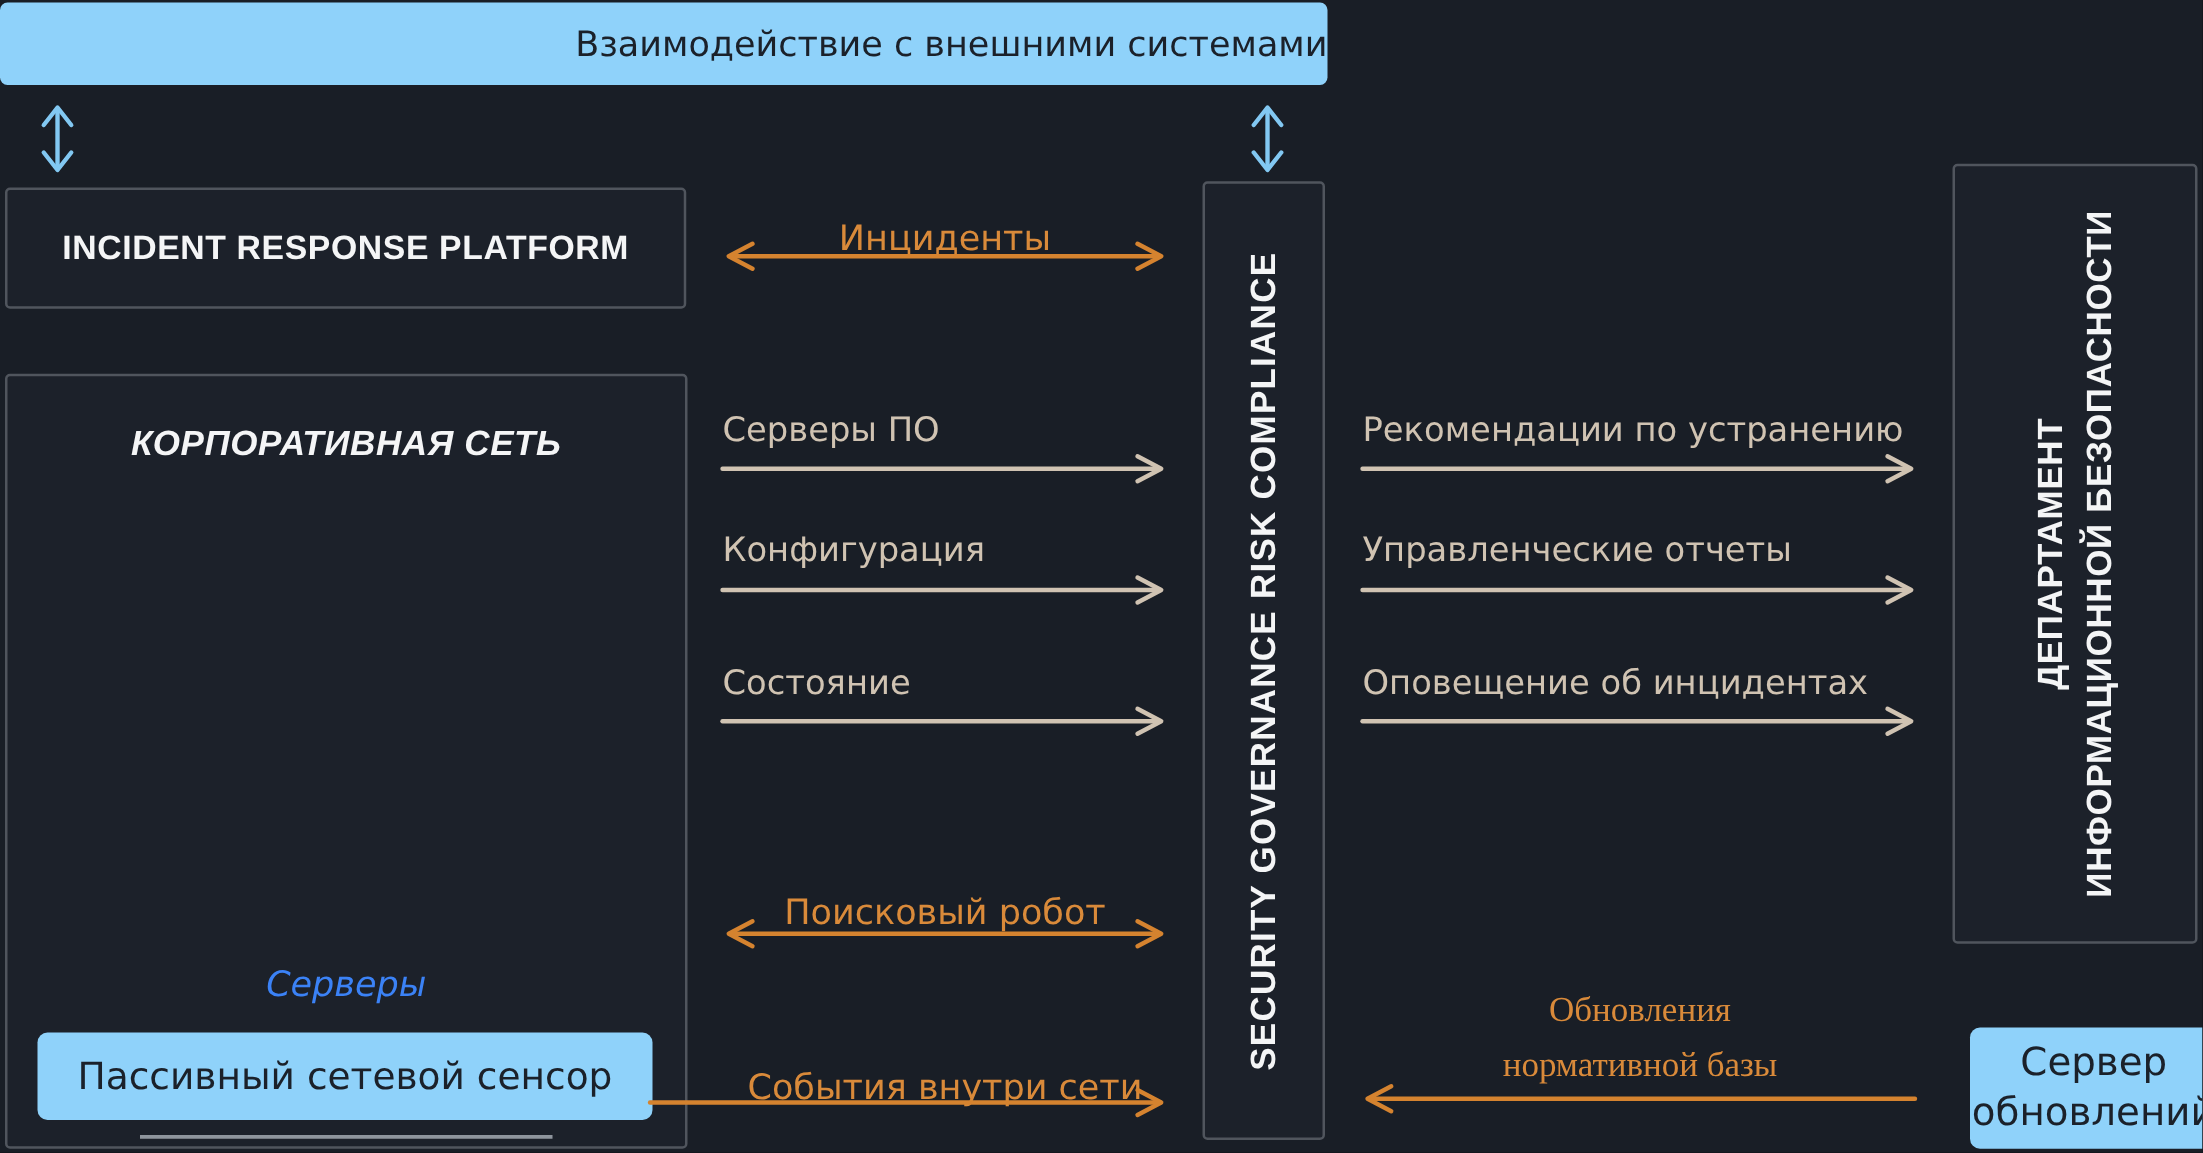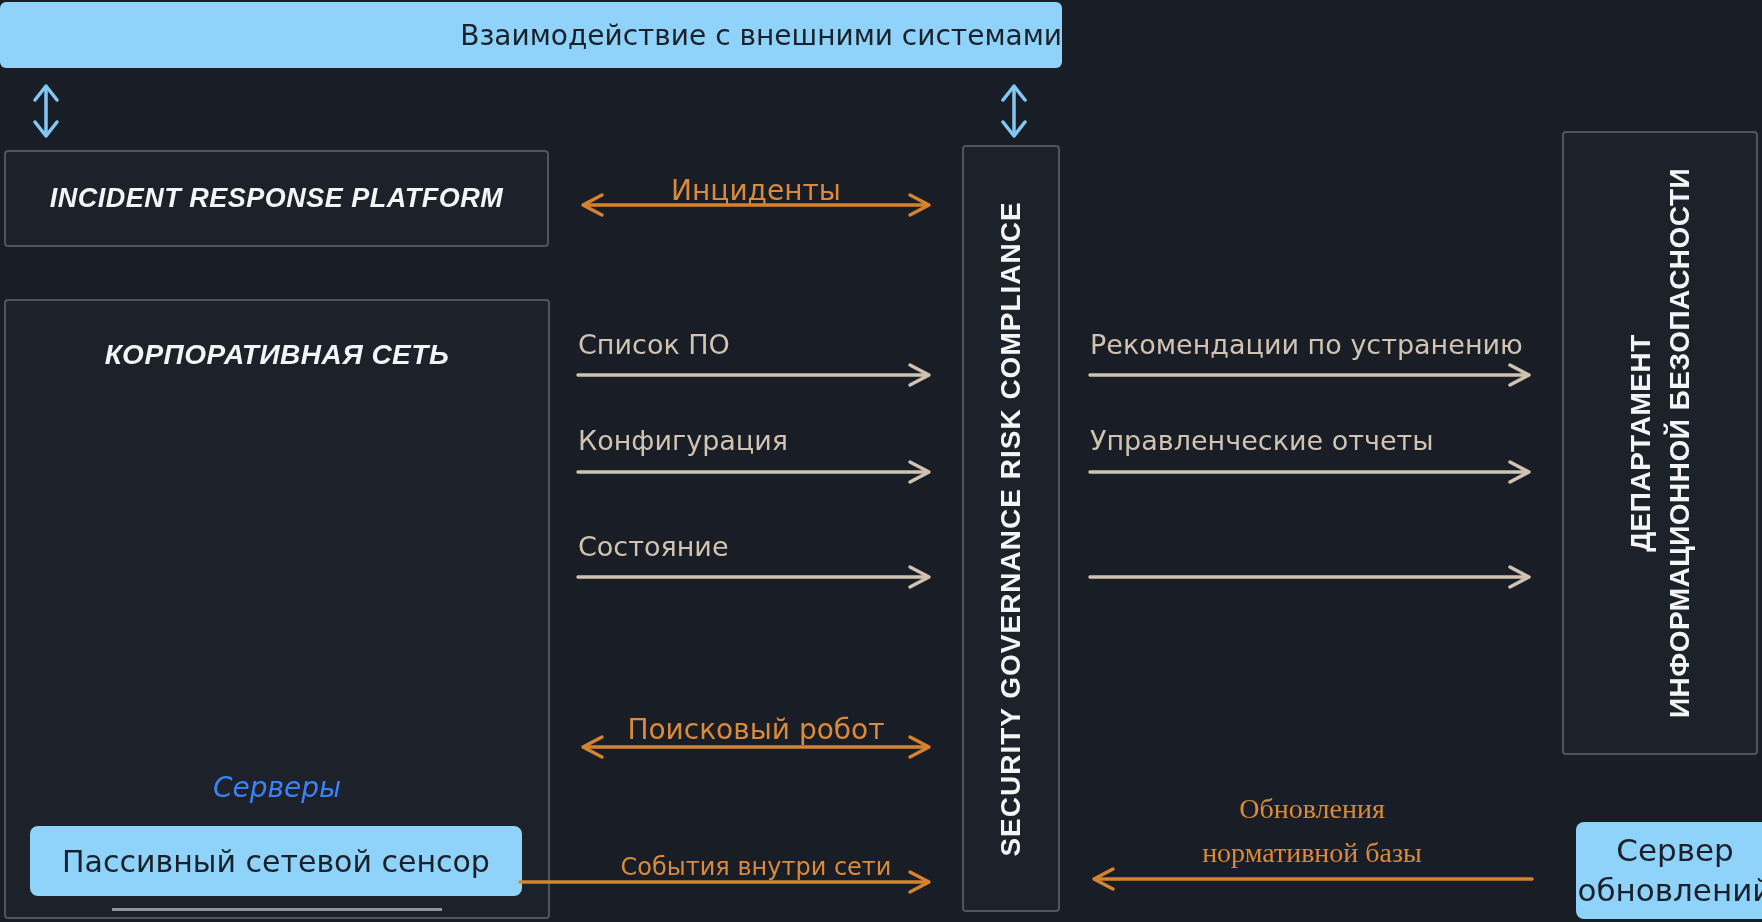--- a/index.html
+++ b/index.html
@@ -22,21 +22,21 @@
     font-family:"Liberation Sans",sans-serif;font-weight:bold;color:#f4f5f6;
     letter-spacing:.5px;text-align:center;
   }
   #banner{
     left:0;top:2px;width:1062px;height:66px;border-radius:6px;
     font-size:28px;
     justify-content:flex-end;
   }
   .varrow{position:absolute;color:#82c8f2;}
   #irp-box{left:4px;top:150px;width:545px;height:97px;}
-  #irp-box .heading{font-size:27px;font-style:italic;}
+  #irp-box .heading{font-size:27px;}
   #corp-box{left:4px;top:299px;width:546px;height:620px;display:block;font-style:italic;}
   #corp-title{margin-top:38px;font-size:28px;}
   #corp-items{position:absolute;top:466px;left:0;right:0;display:flex;flex-direction:column;align-items:center;}
   .corp-item{height:42px;line-height:42px;font-size:28px;color:#3b82f6;}
   .divider{width:330px;height:3px;background:#8e959d;margin:18px 0;}
   #sensor-box{left:30px;top:826px;width:492px;height:70px;font-size:30px;}
   #grc-box{left:962px;top:145px;width:98px;height:767px;}
   #dept-box{left:1562px;top:131px;width:196px;height:624px;}
   .vert-label{
     position:absolute;left:50%;top:50%;
@@ -119,21 +119,21 @@
     </div>
   </div>
 
   <div class="flow-label orange lane-mid" style="top:158px;font-size:28px">Инциденты</div>
   <svg class="arrow orange-a" style="left:578px;top:192px" width="356" height="26">
     <line x1="6" y1="13" x2="350" y2="13"></line>
     <polyline points="24,3 5,13 24,23"></polyline>
     <polyline points="332,3 351,13 332,23"></polyline>
   </svg>
 
-  <div class="flow-label beige lane-mid-left" style="top:329px">Список ПО</div>
+  <div class="flow-label beige lane-mid-left" style="top:329px">Серверы ПО</div>
   <svg class="arrow beige-a" style="left:578px;top:362px" width="356" height="26">
     <line x1="0" y1="13" x2="350" y2="13"></line>
     <polyline points="332,3 351,13 332,23"></polyline>
   </svg>
 
   <div class="flow-label beige lane-mid-left" style="top:425px">Конфигурация</div>
   <svg class="arrow beige-a" style="left:578px;top:459px" width="356" height="26">
     <line x1="0" y1="13" x2="350" y2="13"></line>
     <polyline points="332,3 351,13 332,23"></polyline>
   </svg>
@@ -144,38 +144,39 @@
     <polyline points="332,3 351,13 332,23"></polyline>
   </svg>
 
   <div class="flow-label orange lane-mid" style="top:697px;font-size:28px">Поисковый робот</div>
   <svg class="arrow orange-a" style="left:578px;top:734px" width="356" height="26">
     <line x1="6" y1="13" x2="350" y2="13"></line>
     <polyline points="24,3 5,13 24,23"></polyline>
     <polyline points="332,3 351,13 332,23"></polyline>
   </svg>
 
-  <div class="flow-label orange lane-mid" style="top:837px;font-size:24px">События внутри сети</div>
+  <div class="flow-label orange lane-mid" style="top:837px;font-size:28px">События внутри сети</div>
   <svg class="arrow orange-a" style="left:520px;top:869px" width="414" height="26">
     <line x1="0" y1="13" x2="408" y2="13"></line>
     <polyline points="390,3 409,13 390,23"></polyline>
   </svg>
 
   <div class="flow-label beige lane-right" style="top:329px">Рекомендации по устранению</div>
   <svg class="arrow beige-a" style="left:1090px;top:362px" width="444" height="26">
     <line x1="0" y1="13" x2="438" y2="13"></line>
     <polyline points="420,3 439,13 420,23"></polyline>
   </svg>
 
   <div class="flow-label beige lane-right" style="top:425px">Управленческие отчеты</div>
   <svg class="arrow beige-a" style="left:1090px;top:459px" width="444" height="26">
     <line x1="0" y1="13" x2="438" y2="13"></line>
     <polyline points="420,3 439,13 420,23"></polyline>
   </svg>
 
+  <div class="flow-label beige lane-right" style="top:531px">Оповещение об инцидентах</div>
   <svg class="arrow beige-a" style="left:1090px;top:564px" width="444" height="26">
     <line x1="0" y1="13" x2="438" y2="13"></line>
     <polyline points="420,3 439,13 420,23"></polyline>
   </svg>
 
   <div class="flow-label orange lane-right-center" style="top:771px;font-size:28px;line-height:44px;white-space:normal">
     <div>Обновления</div>
     <div>нормативной базы</div>
   </div>
   <svg class="arrow orange-a" style="left:1090px;top:866px" width="442" height="26">

